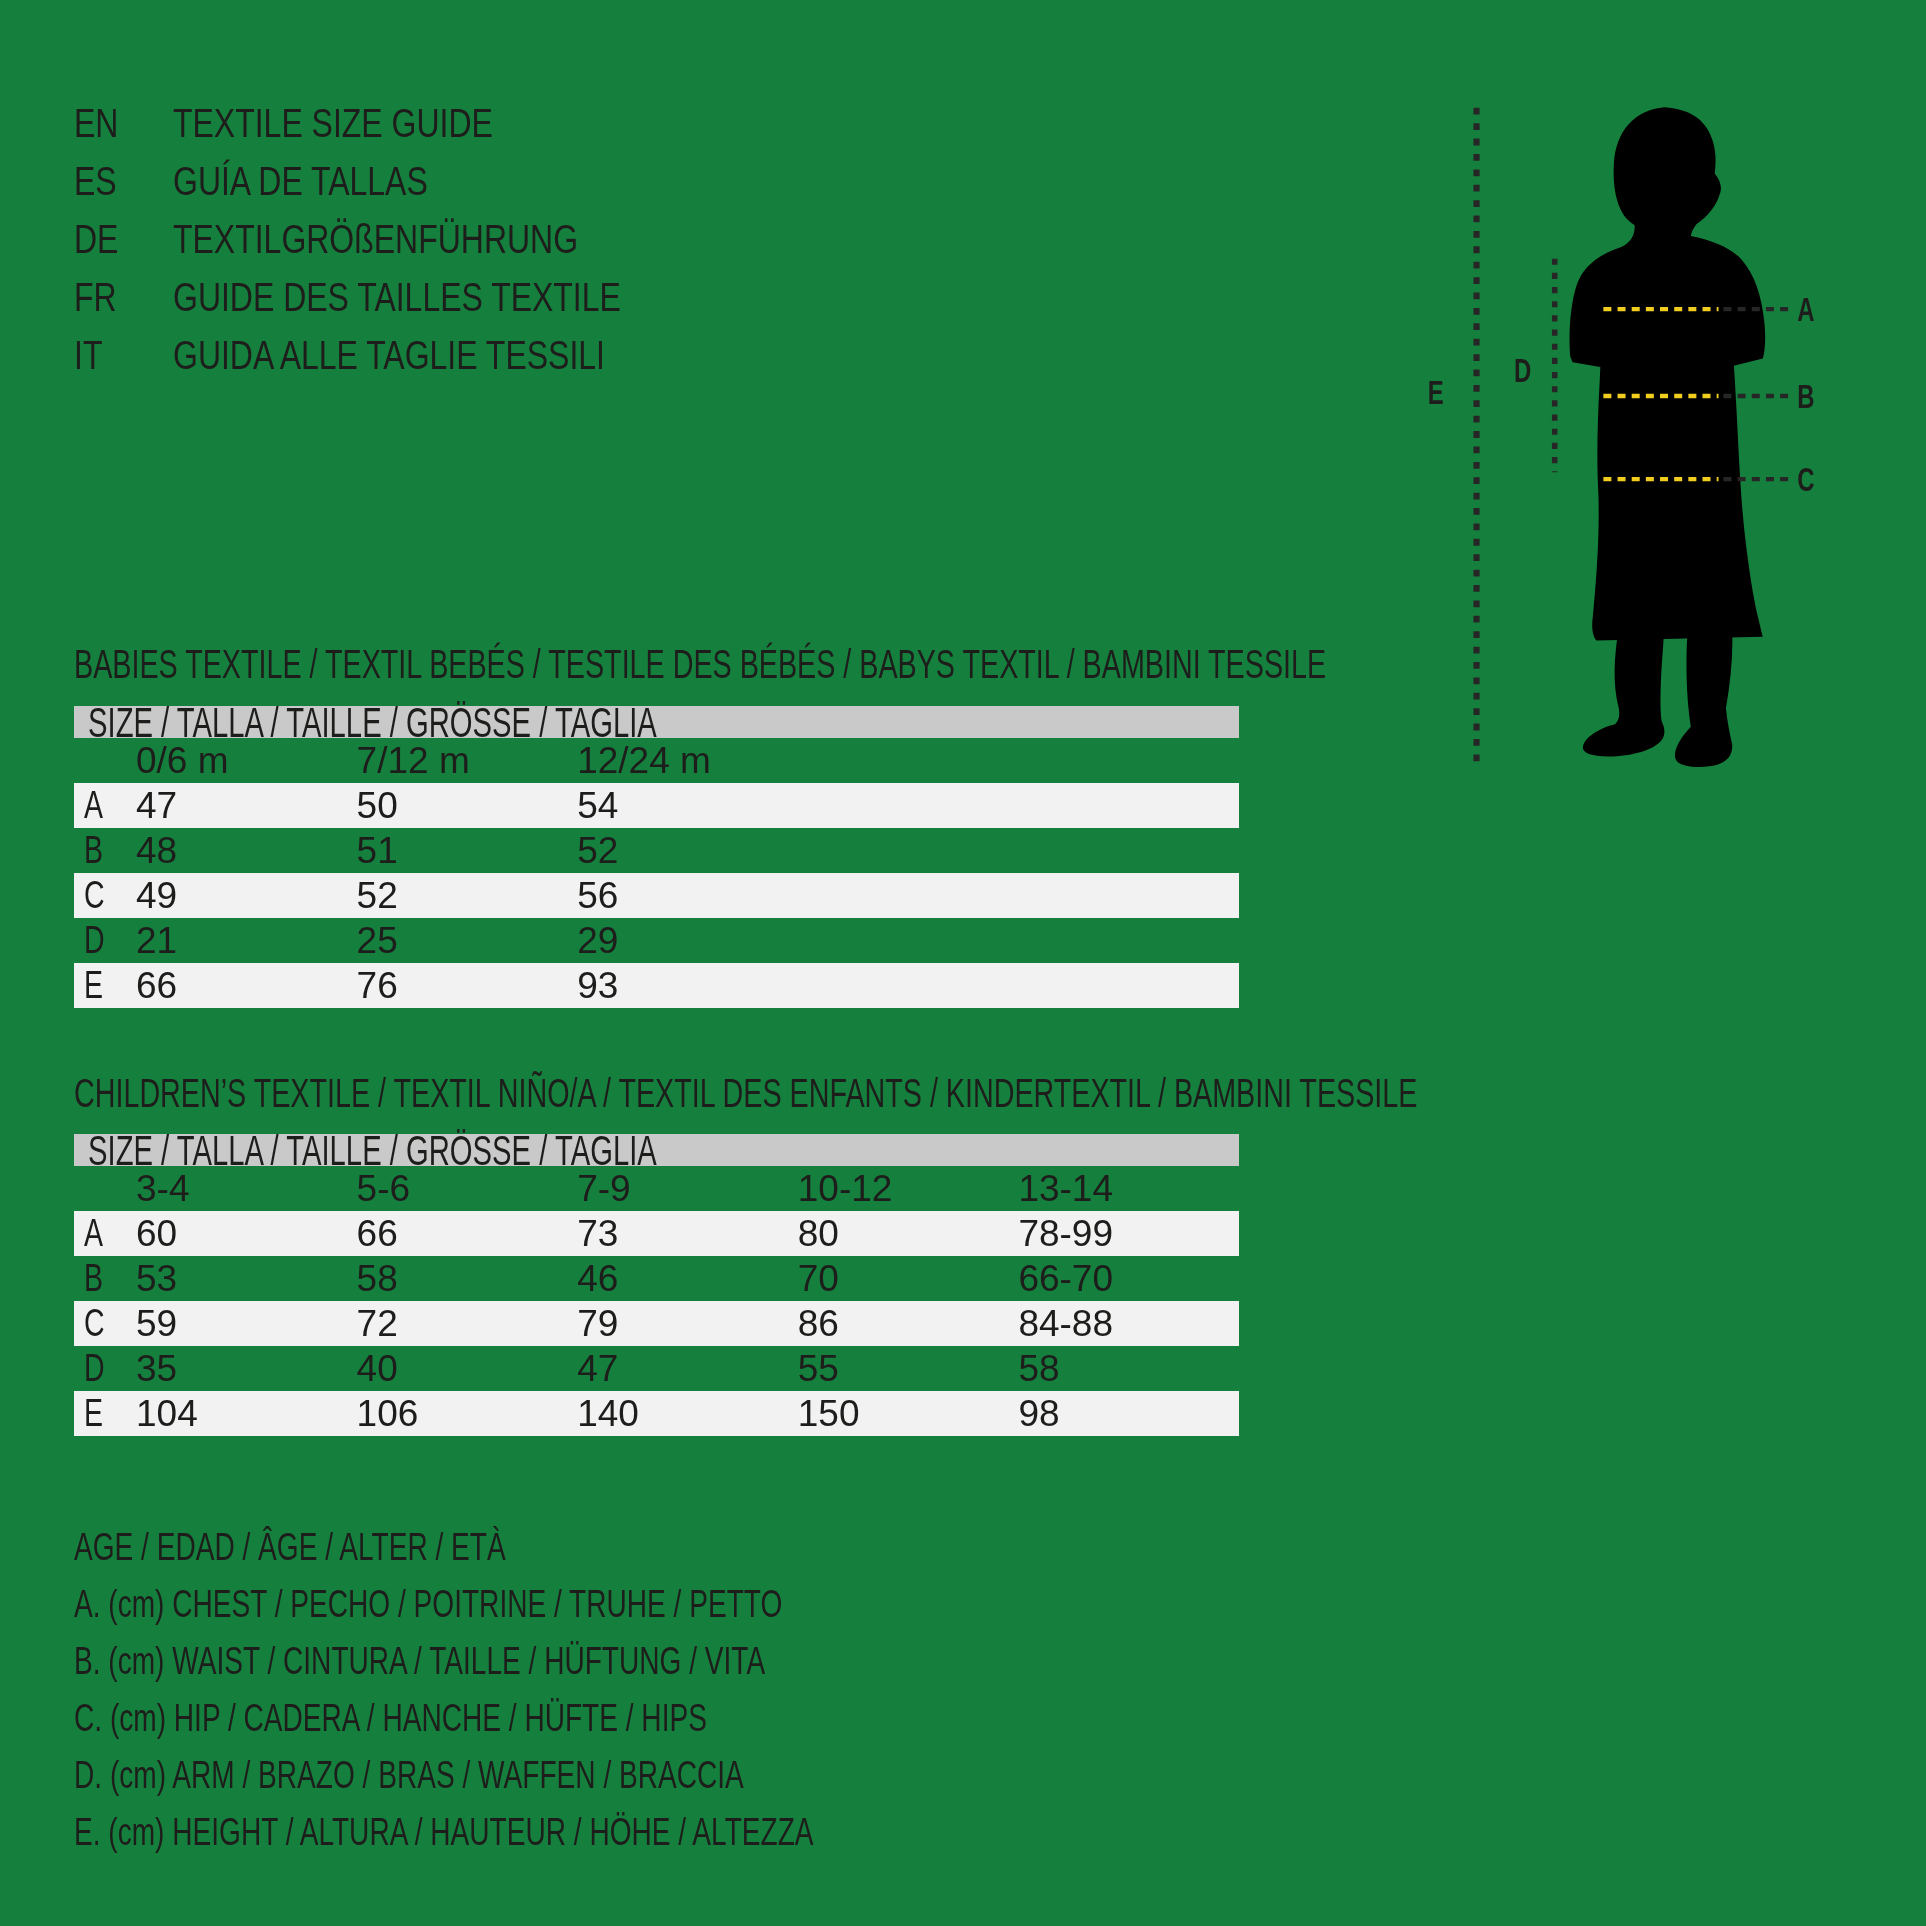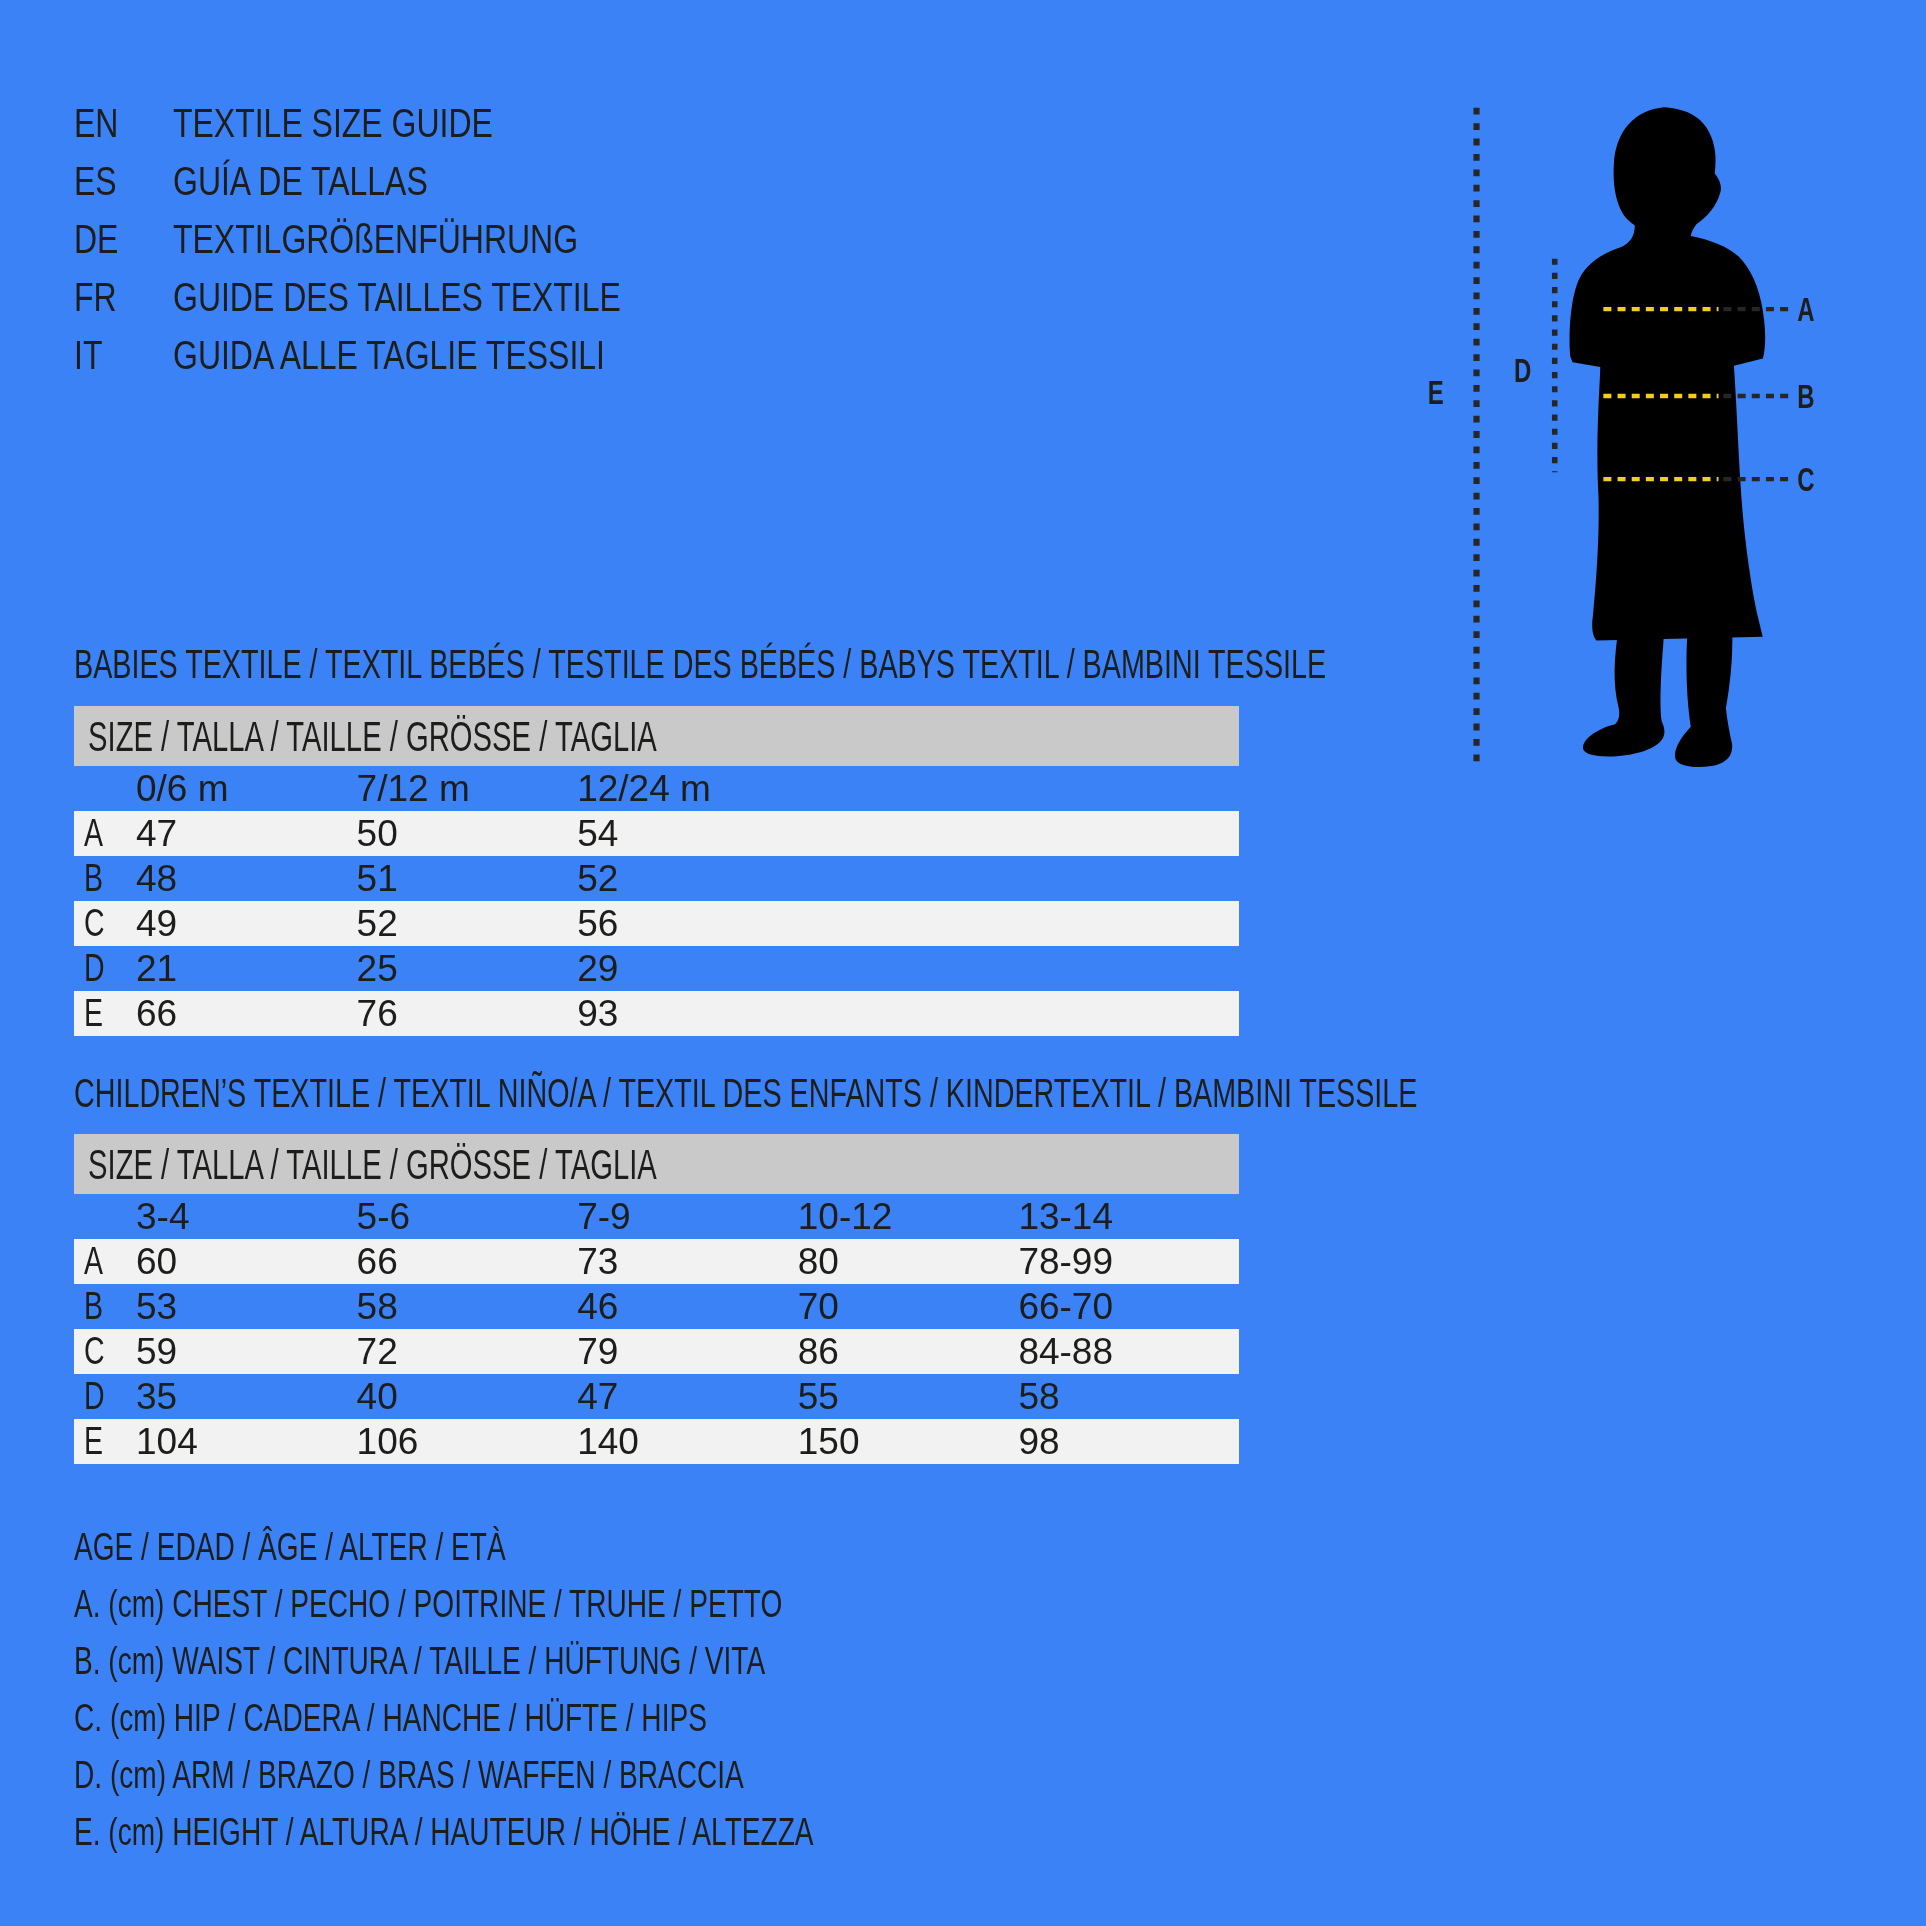--- a/index.html
+++ b/index.html
@@ -1,37 +1,37 @@
 <!DOCTYPE html>
 <html style="font-size:10px"><head>
 <meta charset="utf-8">
 <style>
   html,body { margin:0; padding:0; background:#ffffff; }
   .page {
-    position:relative; width:1926px; height:1926px; background:#3b82f6;
+    position:relative; width:1926px; height:1926px; background:#15803d;
     font-family:"Liberation Sans","DejaVu Sans",sans-serif; color:#1d1d1b;
     overflow:hidden;
   }
   
   .cond {
     display:inline-block; white-space:nowrap;
     transform:scaleX(var(--sx,0.72)); transform-origin:0 50%;
   }
   
   .langs { position:absolute; left:74px; top:94px; }
   .lang-row { height:58px; line-height:58px; font-size:41px; }
   .lang-code { display:inline-block; width:99px; vertical-align:top; }
   .lang-code .cond, .lang-title .cond { --sx:0.78; }
   
   .section-title { position:absolute; left:74px; font-size:41px; line-height:41px; }
   .section-title .cond { --sx:0.70; }
   
   .size-table { position:absolute; left:74px; width:1165px; }
   .band {
-    height:60px; background:#c9c9c9; display:flex; align-items:center;
+    height:32px; background:#c9c9c9; display:flex; align-items:center;
     padding-left:13.6px; box-sizing:border-box; font-size:43px;
   }
   .band .cond { --sx:0.68; }
   .trow {
     display:grid; grid-template-columns:62px repeat(5,1fr);
     height:45px; align-items:center; font-size:37px;
   }
   .trow.stripe { background:#f2f2f2; }
   .tlabel { padding-left:10px; font-size:38px; }
   .tlabel .cond { --sx:0.75; }

